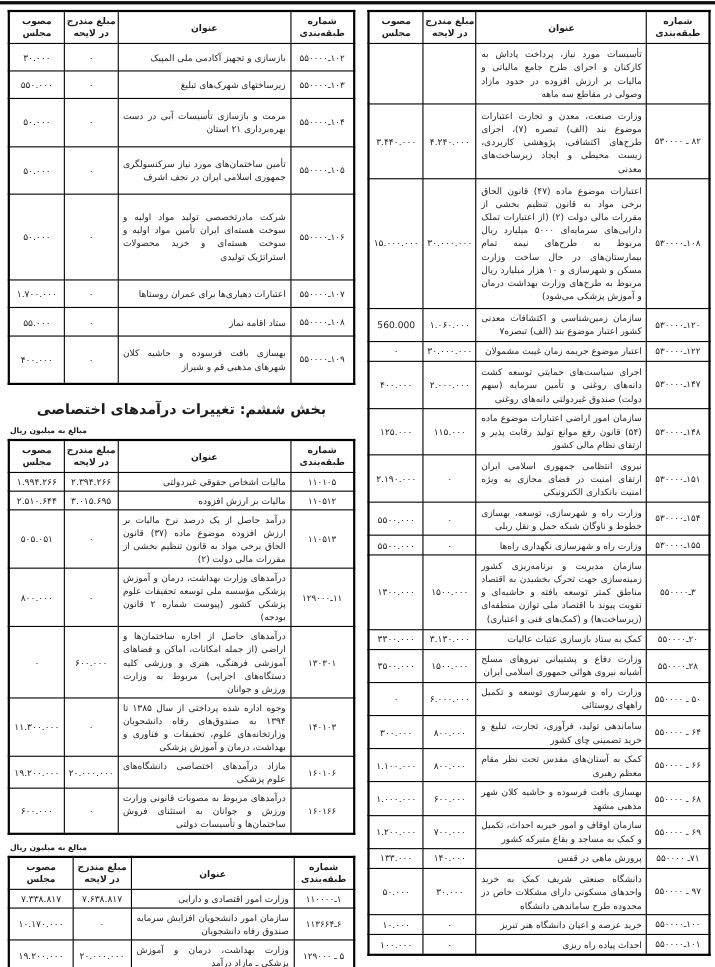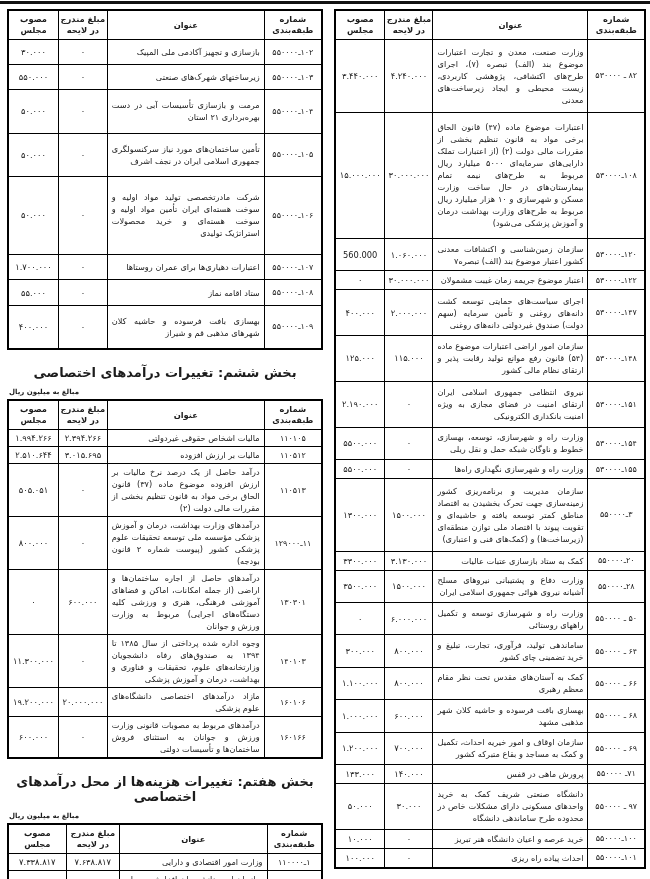--- a/index.html
+++ b/index.html
@@ -58,20 +58,26 @@
 طبقه‌بندی</th>
         <th>عنوان</th>
         <th>مبلغ مندرج
 در لایحه</th>
         <th>مصوب
 مجلس</th>
       </tr>
     </thead>
     <tbody>
         <tr>
+          <td class="code"></td>
+          <td class="title">تأسیسات مورد نیاز، پرداخت پاداش به کارکنان و اجرای طرح جامع مالیاتی و مالیات بر ارزش افزوده در حدود مازاد وصولی در مقاطع سه ماهه</td>
+          <td class="num"></td>
+          <td class="num"></td>
+        </tr>
+        <tr>
           <td class="code">۸۲ ـ ۵۳۰۰۰۰</td>
           <td class="title">وزارت صنعت، معدن و تجارت اعتبارات موضوع بند (الف) تبصره (۷)، اجرای طرح‌های اکتشافی، پژوهشی کاربردی، زیست محیطی و ایجاد زیرساخت‌های معدنی</td>
           <td class="num">۴.۲۴۰.۰۰۰</td>
           <td class="num">۳.۴۴۰.۰۰۰</td>
         </tr>
         <tr>
           <td class="code">۱۰۸ـ۵۳۰۰۰۰</td>
           <td class="title">اعتبارات موضوع ماده (۴۷) قانون الحاق برخی مواد به قانون تنظیم بخشی از مقررات مالی دولت (۲) (از اعتبارات تملک دارایی‌های سرمایه‌ای ۵۰۰۰ میلیارد ریال مربوط به طرح‌های نیمه تمام بیمارستان‌های در حال ساخت وزارت مسکن و شهرسازی و ۱۰ هزار میلیارد ریال مربوط به طرح‌های وزارت بهداشت درمان و آموزش پزشکی می‌شود)</td>
           <td class="num">۳۰.۰۰۰.۰۰۰</td>
           <td class="num">۱۵.۰۰۰.۰۰۰</td>
@@ -215,21 +221,21 @@
     </thead>
     <tbody>
         <tr>
           <td class="code">۱۰۲ـ۵۵۰۰۰۰</td>
           <td class="title">بازسازی و تجهیز آکادمی ملی المپیک</td>
           <td class="num">۰</td>
           <td class="num">۳۰.۰۰۰</td>
         </tr>
         <tr>
           <td class="code">۱۰۳ـ۵۵۰۰۰۰</td>
-          <td class="title">زیرساختهای شهرک‌های صنعتی</td>
+          <td class="title">زیرساختهای شهرک‌های تبلیغ</td>
           <td class="num">۰</td>
           <td class="num">۵۵۰.۰۰۰</td>
         </tr>
         <tr>
           <td class="code">۱۰۴ـ۵۵۰۰۰۰</td>
           <td class="title">مرمت و بازسازی تأسیسات آبی در دست بهره‌برداری ۲۱ استان</td>
           <td class="num">۰</td>
           <td class="num">۵۰.۰۰۰</td>
         </tr>
         <tr>
@@ -331,21 +337,20 @@
         </tr>
         <tr>
           <td class="code">۱۶۰۱۶۶</td>
           <td class="title">درآمدهای مربوط به مصوبات قانونی وزارت ورزش و جوانان به استثنای فروش ساختمان‌ها و تأسیسات دولتی</td>
           <td class="num">۰</td>
           <td class="num">۶۰۰.۰۰۰</td>
         </tr>
       </tbody>
   </table>
 
-  <div class="section-heading">بخش هفتم: تغییرات هزینه‌ها از محل درآمدهای اختصاصی</div>
   <div class="unit-note">مبالغ به میلیون ریال</div>
 
   <table class="budget t-left3">
     <colgroup>
       <col style="width:17.5%">
         <col style="width:47%">
         <col style="width:17%">
         <col style="width:18.5%">
     </colgroup>
     <thead>

